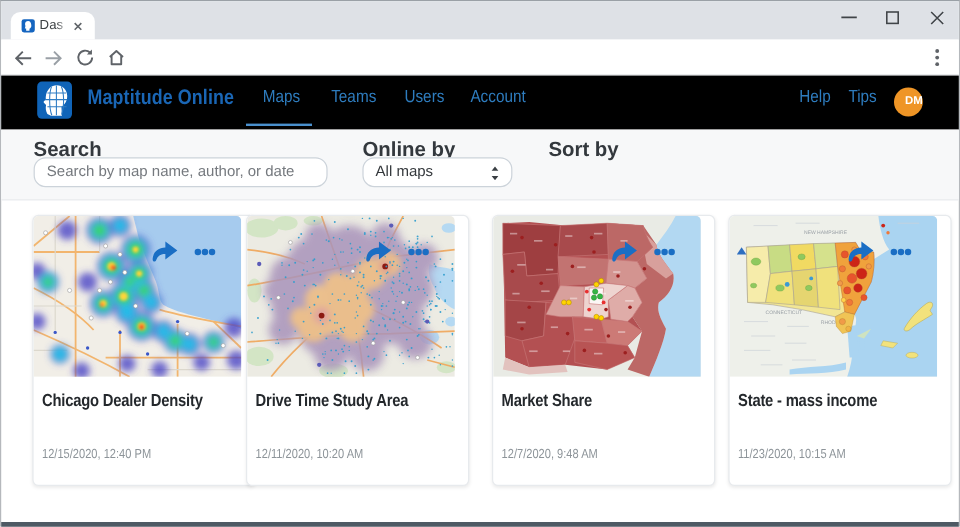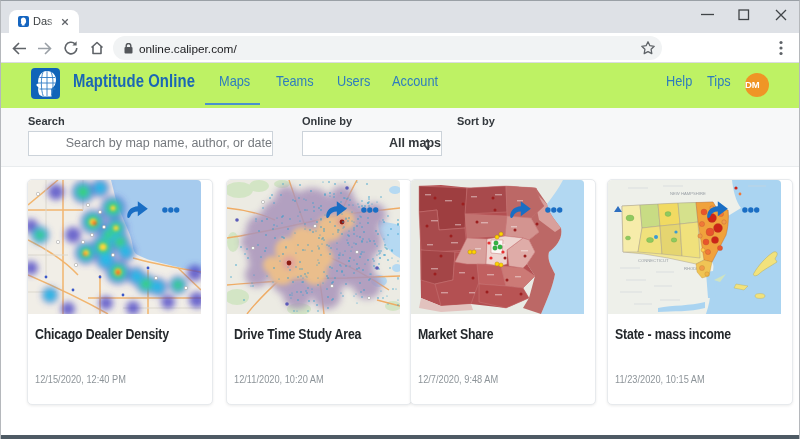--- a/index.html
+++ b/index.html
@@ -12,30 +12,30 @@
   .tab .fav { position:absolute; left:9px; top:6px; width:11px; height:11px; background:#1565c0; border-radius:2px; }
   .tab .fav svg { position:absolute; left:1px; top:1px; width:9px; height:9px; }
   .tab .txt { position:absolute; left:24px; top:5px; font-size:11px; color:#3c4043; width:24px; overflow:hidden; -webkit-mask-image:linear-gradient(90deg,#000 60%,transparent); }
   .tab .cl { position:absolute; left:50px; top:5.5px; width:12px; height:12px; }
   .wbtn { position:absolute; top:0; width:14px; height:28px; }
   
   .toolbar { position:absolute; left:0; top:32px; width:798px; height:30px; background:#fff; border-bottom:1px solid #dadce0; }
   .pill { position:absolute; left:112px; top:3px; width:549px; height:24px; background:#f1f3f4; border-radius:12px; }
   .pill .url { position:absolute; left:26px; top:5.5px; font-size:11.8px; color:#202124; }
   
-  .apphead { position:absolute; left:0; top:62px; width:798px; height:45px; background:#bef264; }
+  .apphead { position:absolute; left:0; top:62px; width:798px; height:45px; background:#000000; }
   .logo { position:absolute; left:30px; top:5px; width:29px; height:31px; background:#1064b8; border-radius:4px; }
   .brand { position:absolute; left:72px; top:8px; font-size:17.5px; font-weight:bold; color:#1a66b5; letter-spacing:.1px; transform:scaleX(.85); transform-origin:0 0; }
   .navlink { position:absolute; top:10px; font-size:14.5px; color:#2e7cbe; transform:scaleX(.88); transform-origin:0 0; }
   .navul { position:absolute; left:204px; top:40px; width:55px; height:2px; background:#4a90cd; }
-  .avatar { position:absolute; left:744px; top:10px; width:24px; height:24px; border-radius:50%; background:#ef9526; color:#fff; font-size:9.5px; font-weight:bold; text-align:left; line-height:24px; }
+  .avatar { position:absolute; left:744px; top:10px; width:24px; height:24px; border-radius:50%; background:#ef9526; color:#fff; font-size:9.5px; font-weight:bold; text-align:right; line-height:24px; }
   
   .filterbar { position:absolute; left:0; top:107px; width:798px; height:59px; background:#f7f8f9; border-bottom:1px solid #e9ecee; }
-  .flabel { position:absolute; top:7px; font-size:11px; font-weight:bold; color:#33383d; }
-  .finput { position:absolute; top:23px; height:25px; background:#fff; border:1px solid #ccd3da; border-radius:0; font-size:12.5px; color:#75797e; line-height:23px; padding-left:10px;text-align:right; }
+  .flabel { position:absolute; top:7px; font-size:17px; font-weight:bold; color:#33383d; }
+  .finput { position:absolute; top:23px; height:25px; background:#fff; border:1px solid #ccd3da; border-radius:10px; font-size:12.5px; color:#75797e; line-height:23px; padding-left:10px; }
   .updown { position:absolute; width:7px; height:13px; }
   
   .card { position:absolute; top:178px; width:186px; height:226px; background:#fff; border:1px solid #e7eaed; border-radius:5px; box-shadow:0 1px 3px rgba(0,0,0,.08); }
   .card svg.thumb { position:absolute; left:0; top:0; width:173px; height:134px; border-radius:4px 4px 0 0; }
   .ctitle { position:absolute; left:6.5px; top:146px; font-size:14.5px; font-weight:bold; color:#24282c; letter-spacing:-.2px; transform:scaleX(.85); transform-origin:0 0; }
   .cdate { position:absolute; left:6.5px; top:193px; font-size:11px; color:#8d9499; transform:scaleX(.84); transform-origin:0 0; }
   .cicons { position:absolute; left:94px; top:17px; width:70px; height:24px; }
   .footbar { position:absolute; left:0; top:434px; width:798px; height:5px; background:#4e5a64; }
   .gi { stroke:#5f6368; fill:none; stroke-width:1.6; }
 </style>
@@ -73,30 +73,20 @@
     <svg style="position:absolute;left:36px;top:8px" width="15" height="15" viewBox="0 0 15 15">
         <path d="M1 7.5 H13.5 M8 2 L13.5 7.5 L8 13" stroke="#9aa0a6" fill="none" stroke-width="1.6"></path>
       </svg>
     <svg style="position:absolute;left:62px;top:7px" width="16" height="16" viewBox="0 0 16 16">
         <path class="gi" d="M13.8 8 A5.8 5.8 0 1 1 12 3.8"></path>
         <path d="M13.6 1.2 L13.6 5.4 L9.4 5.4 Z" fill="#5f6368"></path>
       </svg>
     <svg style="position:absolute;left:88px;top:7px" width="16" height="16" viewBox="0 0 16 16">
         <path class="gi" d="M2.5 7.5 L8 2.5 L13.5 7.5 M4 6.5 V13.5 H12 V6.5" stroke-linejoin="round"></path>
       </svg>
-    <div class="pill">
-      <svg style="position:absolute;left:11px;top:7px" width="9" height="11" viewBox="0 0 9 11">
-          <rect x="0.5" y="4" width="8" height="6.5" rx="1" fill="#53565a"></rect>
-          <path d="M2.2 4 V2.8 A2.3 2.3 0 0 1 6.8 2.8 V4" stroke="#53565a" stroke-width="1.4" fill="none"></path>
-        </svg>
-      <div class="url">online.caliper.com/</div>
-      <svg style="position:absolute;left:527px;top:4px" width="16" height="16" viewBox="0 0 16 16">
-          <path d="M8 1.8 L9.9 5.7 L14.2 6.3 L11.1 9.3 L11.8 13.6 L8 11.6 L4.2 13.6 L4.9 9.3 L1.8 6.3 L6.1 5.7 Z" fill="none" stroke="#5f6368" stroke-width="1.3" stroke-linejoin="round"></path>
-        </svg>
-    </div>
     <svg style="position:absolute;left:778px;top:7px" width="4" height="16" viewBox="0 0 4 16">
         <circle cx="2" cy="2.5" r="1.6" fill="#5f6368"></circle>
         <circle cx="2" cy="8" r="1.6" fill="#5f6368"></circle>
         <circle cx="2" cy="13.5" r="1.6" fill="#5f6368"></circle>
       </svg>
   </div>
 
   <div class="apphead">
     <div class="logo">
       <svg width="29" height="31" viewBox="0 0 29 31">
@@ -113,21 +103,21 @@
     <div class="navul"></div>
     <div class="navlink" style="left:665px">Help</div>
     <div class="navlink" style="left:706px">Tips</div>
     <div class="avatar">DM</div>
   </div>
 
   <div class="filterbar">
     <div class="flabel" style="left:27px">Search</div>
     <div class="finput" style="left:27px; width:245px;">Search by map name, author, or date</div>
     <div class="flabel" style="left:301px">Online by</div>
-    <div class="finput" style="left:301px; width:140px; color:#34383c;font-weight:bold;">All maps
+    <div class="finput" style="left:301px; width:125px; color:#34383c;">All maps
       <svg class="updown" style="right:10px;top:6px" viewBox="0 0 8 14">
           <path d="M4 0.5 L7.2 4.5 H0.8 Z M4 13.5 L7.2 9.5 H0.8 Z" fill="#3a3f44"></path>
         </svg>
     </div>
     <div class="flabel" style="left:456px">Sort by</div>
   </div>
 
   <div class="card" style="left:26px">
     <svg class="thumb" id="t1" viewBox="0 0 173 134">
       <defs>
@@ -269,21 +259,21 @@
     <div class="cdate">12/15/2020, 12:40 PM</div>
     <svg class="cicons" viewBox="0 0 70 24">
         <path d="M15.8 4.2 L25.8 11.7 L15.8 19.2 V14.6 C11.9 14.6 9.5 16.1 8.2 19.6 C7.4 21.7 5.0 21.4 5.2 18.7 C5.6 13.3 9.4 9.7 15.8 9.3 Z" fill="#1a6ec4"></path>
         <g fill="#1a6ec4">
           <circle cx="42.9" cy="13" r="2.7"></circle>
           <circle cx="48.8" cy="13" r="2.7"></circle>
           <circle cx="54.7" cy="13" r="2.7"></circle>
         </g>
       </svg>
   </div>
-  <div class="card" style="left:225px">
+  <div class="card" style="left:204px">
     <svg class="thumb" id="t2" viewBox="0 0 173 134">
       <defs>
         <filter id="b2a" x="-60%" y="-60%" width="220%" height="220%">
             <feGaussianBlur stdDeviation="3.5"></feGaussianBlur>
           </filter>
         <filter id="b2b" x="-60%" y="-60%" width="220%" height="220%">
             <feGaussianBlur stdDeviation="2.5"></feGaussianBlur>
           </filter>
       </defs>
       <rect width="173" height="134" fill="#ecebe3"></rect>

